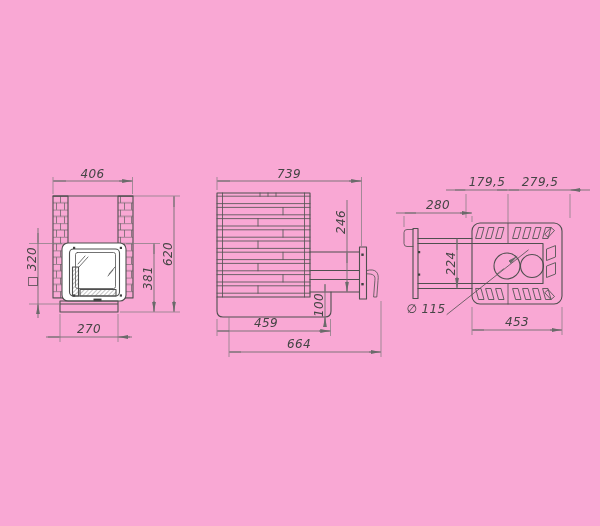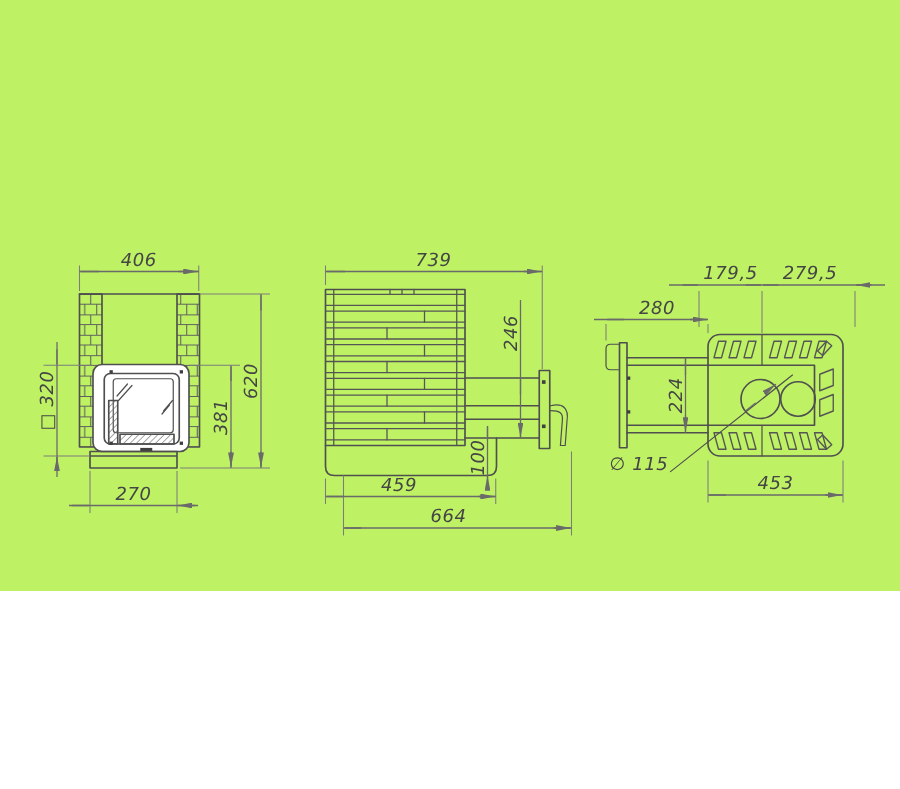--- a/index.html
+++ b/index.html
@@ -1,16 +1,16 @@
 <!DOCTYPE html>
 <html><head>
 <meta charset="utf-8">
 <style>
   html,body{margin:0;padding:0;background:#fff}
-  .canvas{position:relative;width:600px;height:394px;background:#bef264;overflow:hidden}
+  .canvas{position:relative;width:600px;height:526px;background:#f9a8d4;overflow:hidden}
   svg{display:block}
   .geo{stroke:#4f4f4f;stroke-width:1.1;fill:none;stroke-linejoin:round;stroke-linecap:round}
   .thin{stroke-width:.8}
   .fillw{fill:#fff}
   .dimline{stroke:#6a6a6a;stroke-width:.85;fill:none}
   .ext{stroke:#7d7d7d;stroke-width:.7;fill:none}
   .stub{stroke:#6a6a6a;stroke-width:.85;fill:none;marker-end:url(#arr)}
   .dim-text{fill:#454545;font:italic 12px "DejaVu Sans",sans-serif;letter-spacing:.4px;text-anchor:middle}
   #slats line{stroke:#555;stroke-width:.85}
   #slots path, #slots-b path{stroke:#555;stroke-width:.9;fill:none}

